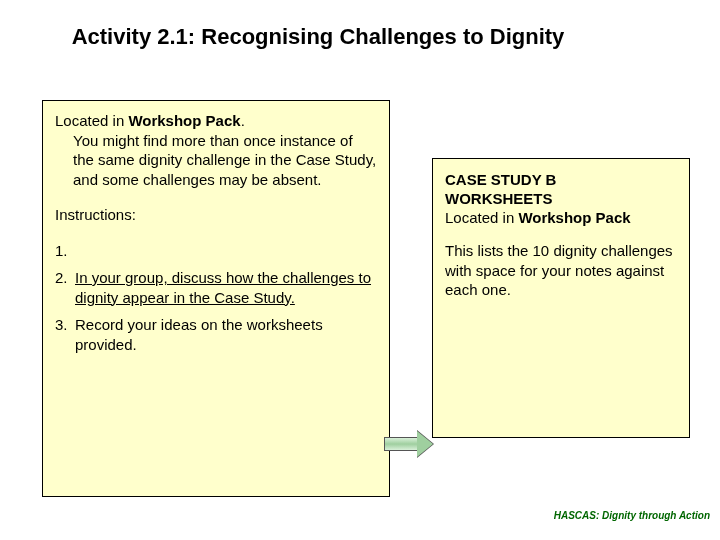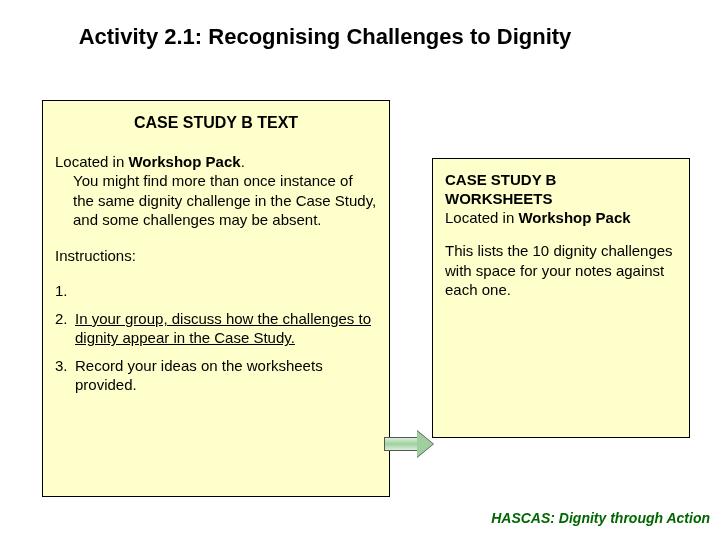--- a/index.html
+++ b/index.html
@@ -7,21 +7,21 @@
     width: 720px;
     height: 540px;
     background: #fff;
     font-family: Arial, Helvetica, sans-serif;
     position: relative;
     overflow: hidden;
   }
   .title {
     position: absolute;
     top: 24px;
-    left: 7px;
+    left: 0;
     width: 636px;
     text-align: center;
     font-size: 22px;
     font-weight: bold;
     color: #000;
   }
   .panel {
     position: absolute;
     background: #ffffcc;
     border: 1px solid #000;
@@ -70,21 +70,21 @@
   }
   .step-text {
     text-decoration: underline;
   }
   .step-text-plain {}
   .desc-para { margin-bottom: 50px; }
   .footer {
     position: absolute;
     top: 510px;
     right: 10px;
-    font-size: 14px;
+    font-size: 10px;
     font-weight: bold;
     font-style: italic;
     color: #006600;
   }
   .arrow {
     position: absolute;
     top: 432px;
     left: 384px;
     width: 50px;
     height: 24px;
@@ -122,21 +122,20 @@
     z-index: -1;
   }
   b { font-weight: bold; }
 </style>
 </head>
 <body>
 
 <div class="title">Activity 2.1:  Recognising Challenges to Dignity</div>
 
 <div class="panel panel-left">
-  <div class="panel-left-heading">CASE STUDY B TEXT</div>
   <div>
     <span>Located in </span><b>Workshop Pack</b><span>.</span>
   </div>
   <div class="para">You might find more than once instance of the same dignity challenge in the Case Study, and some challenges may be absent.</div>
   <div class="instructions-label">Instructions:</div>
 
   <div class="step-row">
     <div class="step-num">1.</div>
   </div>
   <div class="step-row">

